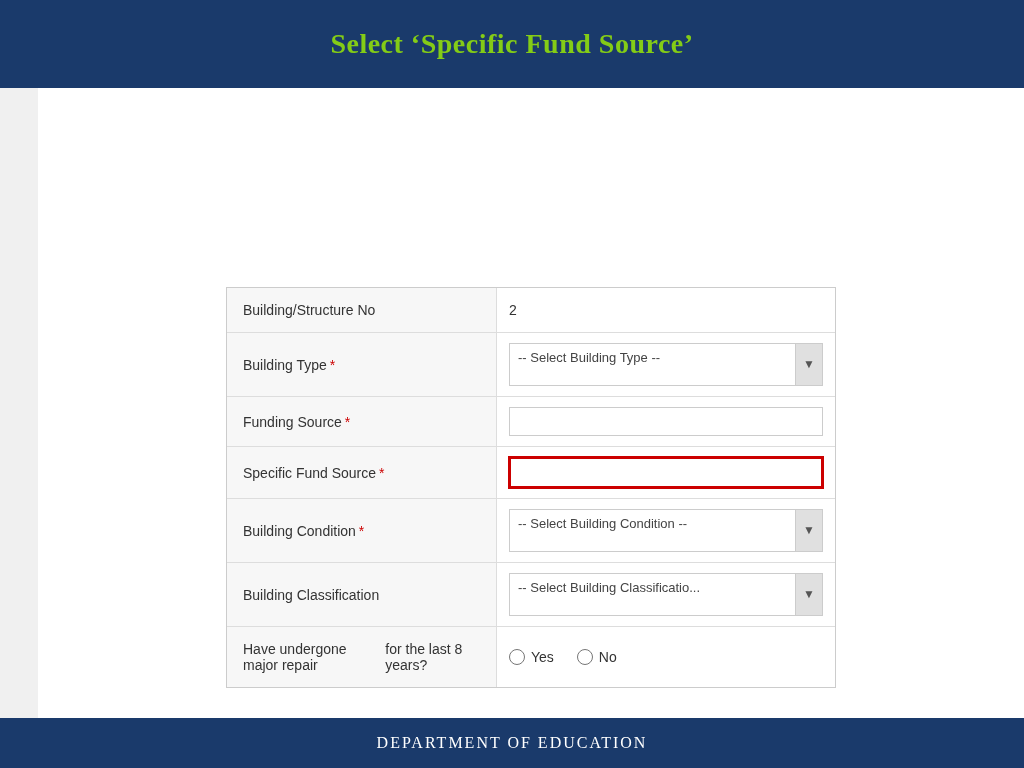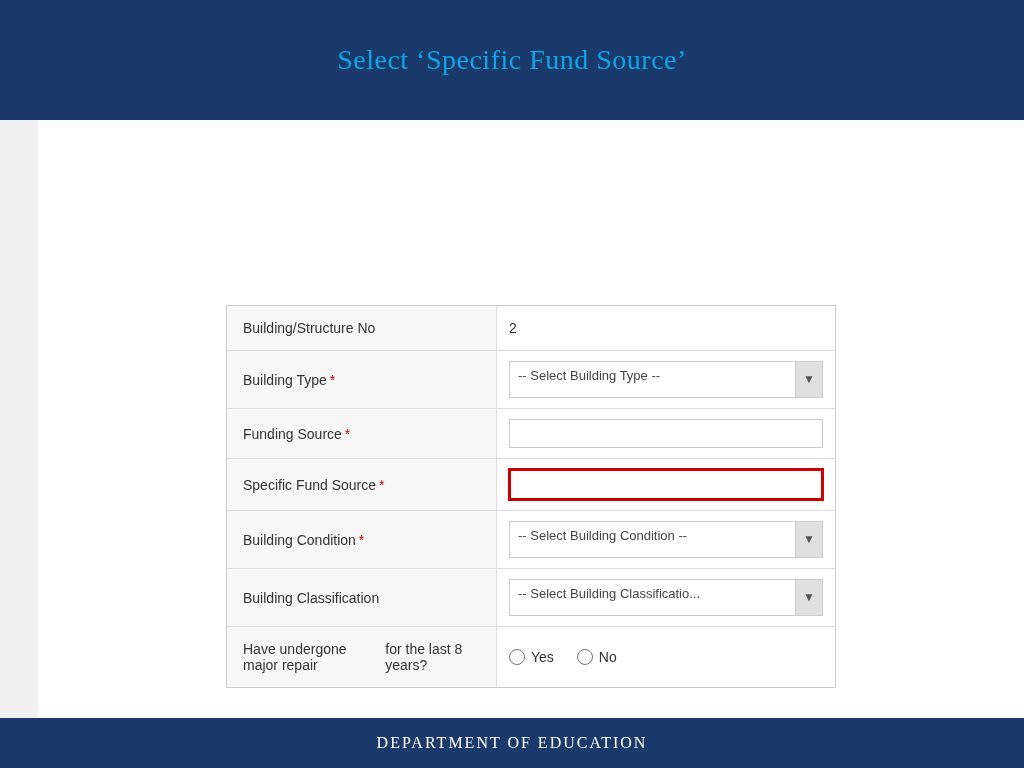--- a/index.html
+++ b/index.html
@@ -7,25 +7,25 @@
       font-family: Georgia, 'Times New Roman', serif;
       background: #f0f0f0;
       width: 1024px;
       height: 768px;
       overflow: hidden;
       display: flex;
       flex-direction: column;
     }
     .header {
       background: #1a3a6b;
-      color: #0ea5e9;
+      color: #84cc16;
       text-align: center;
-      padding: 44px 20px;
+      padding: 28px 20px;
       font-size: 28px;
-      font-weight: normal;
+      font-weight: bold;
       letter-spacing: 0.5px;
     }
     .main-content {
       flex: 1;
       display: flex;
       align-items: flex-end;
       justify-content: center;
       background: white;
       padding: 30px 20px;
       margin-left: 38px;
@@ -76,21 +76,21 @@
     .form-field input.highlighted {
       border: 2px solid #cc0000;
       box-shadow: 0 0 0 1px #cc0000;
     }
     .select-wrapper {
       position: relative;
       width: 100%;
     }
     .select-wrapper select {
       width: 100%;
-      padding: 6px 30px 14px 8px;
+      padding: 6px 30px 20px 8px;
       border: 1px solid #ccc;
       background: white;
       font-size: 13px;
       font-family: Arial, sans-serif;
       appearance: none;
       -webkit-appearance: none;
       cursor: pointer;
       color: #444;
     }
     .select-arrow {

